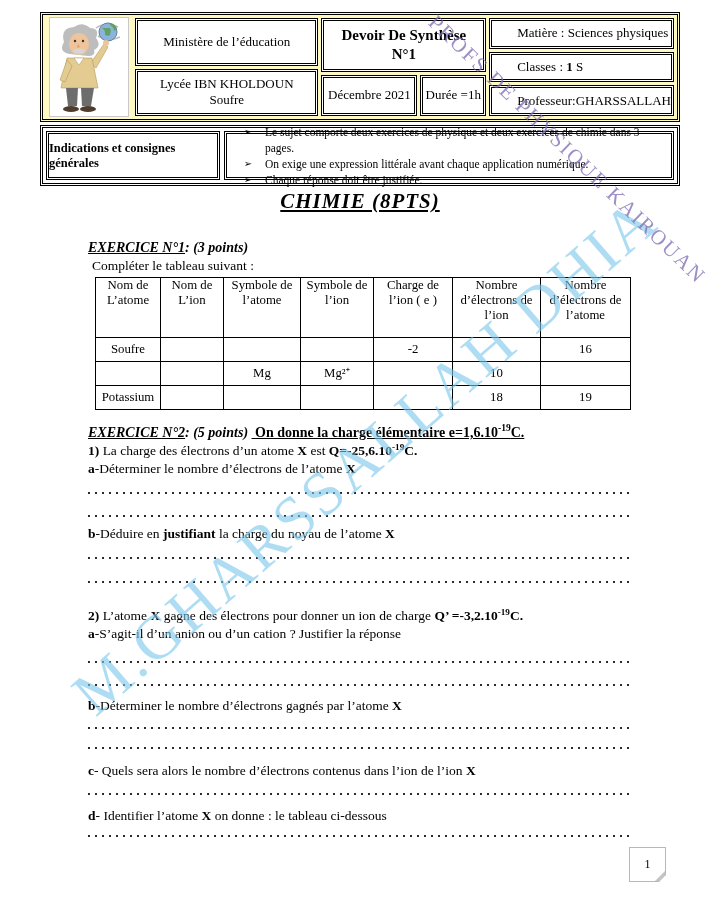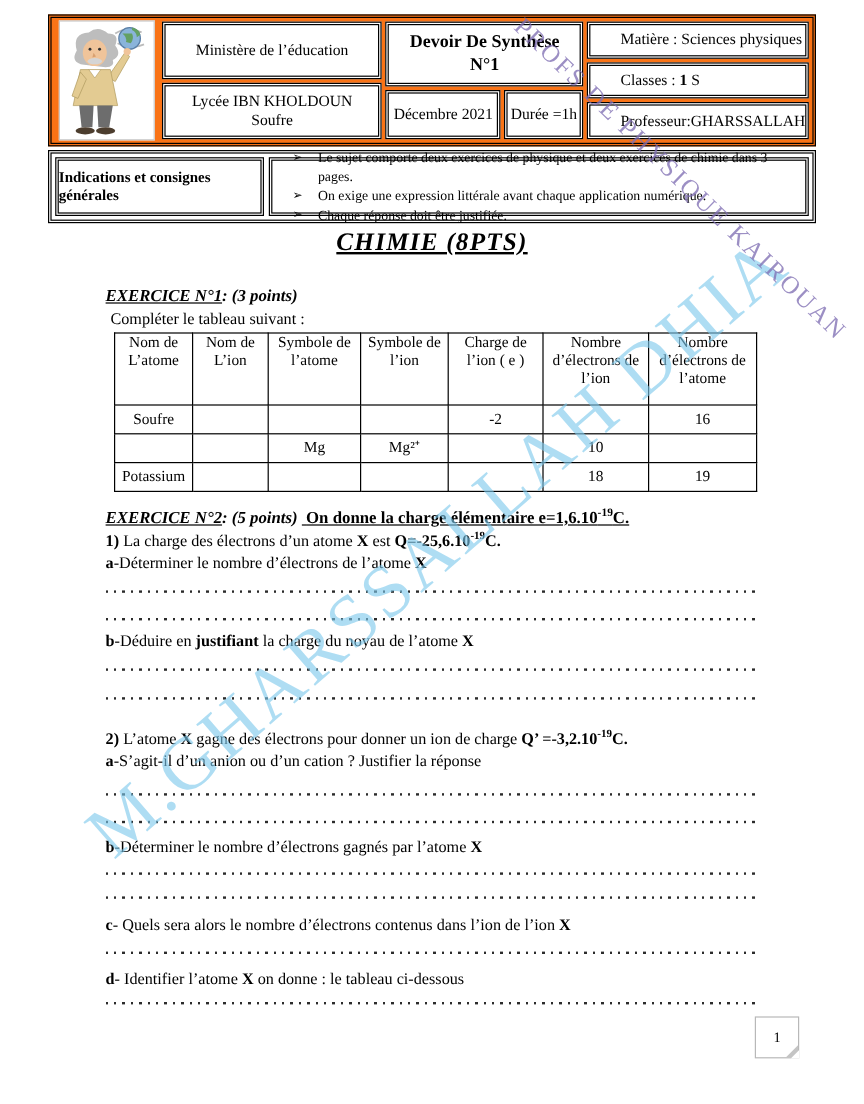--- a/index.html
+++ b/index.html
@@ -5,21 +5,21 @@
   html,body{margin:0;padding:0;background:#888;}
   #page{position:relative;width:720px;height:920px;background:#fff;
         font-family:"Liberation Serif",serif;color:#000;overflow:hidden;margin:0 auto;}
   .b{font-weight:bold}
   .i{font-style:italic}
   .u{text-decoration:underline}
   sup{font-size:0.68em;vertical-align:super;line-height:0;}
 
   
   #header-box{position:absolute;left:40px;top:12px;width:640px;height:110px;
-              box-sizing:border-box;border:3px double #000;display:flex;gap:3px;padding:3px;background:#f97316;}
+              box-sizing:border-box;border:3px double #000;display:flex;gap:3px;padding:3px;background:#fef9c3;}
   .hcol{display:flex;flex-direction:column;gap:3px;box-sizing:border-box;}
   .hbox{border:3px double #000;box-sizing:border-box;display:flex;flex-direction:column;
         align-items:center;justify-content:center;text-align:center;font-size:13px;line-height:16px;flex:1;background:#fff;}
   .hbox.left{align-items:flex-start;text-align:left;padding-left:25px;}
   #img-cell{width:86px;display:flex;align-items:center;justify-content:center;}
   .einstein-frame{width:78px;height:98px;border:1px solid #c9c9c9;background:#fff;
                   display:flex;align-items:center;justify-content:center;}
   #title-cell{font-size:15px;line-height:19px;}
   .hrow{display:flex;gap:3px;flex:1;}
 

